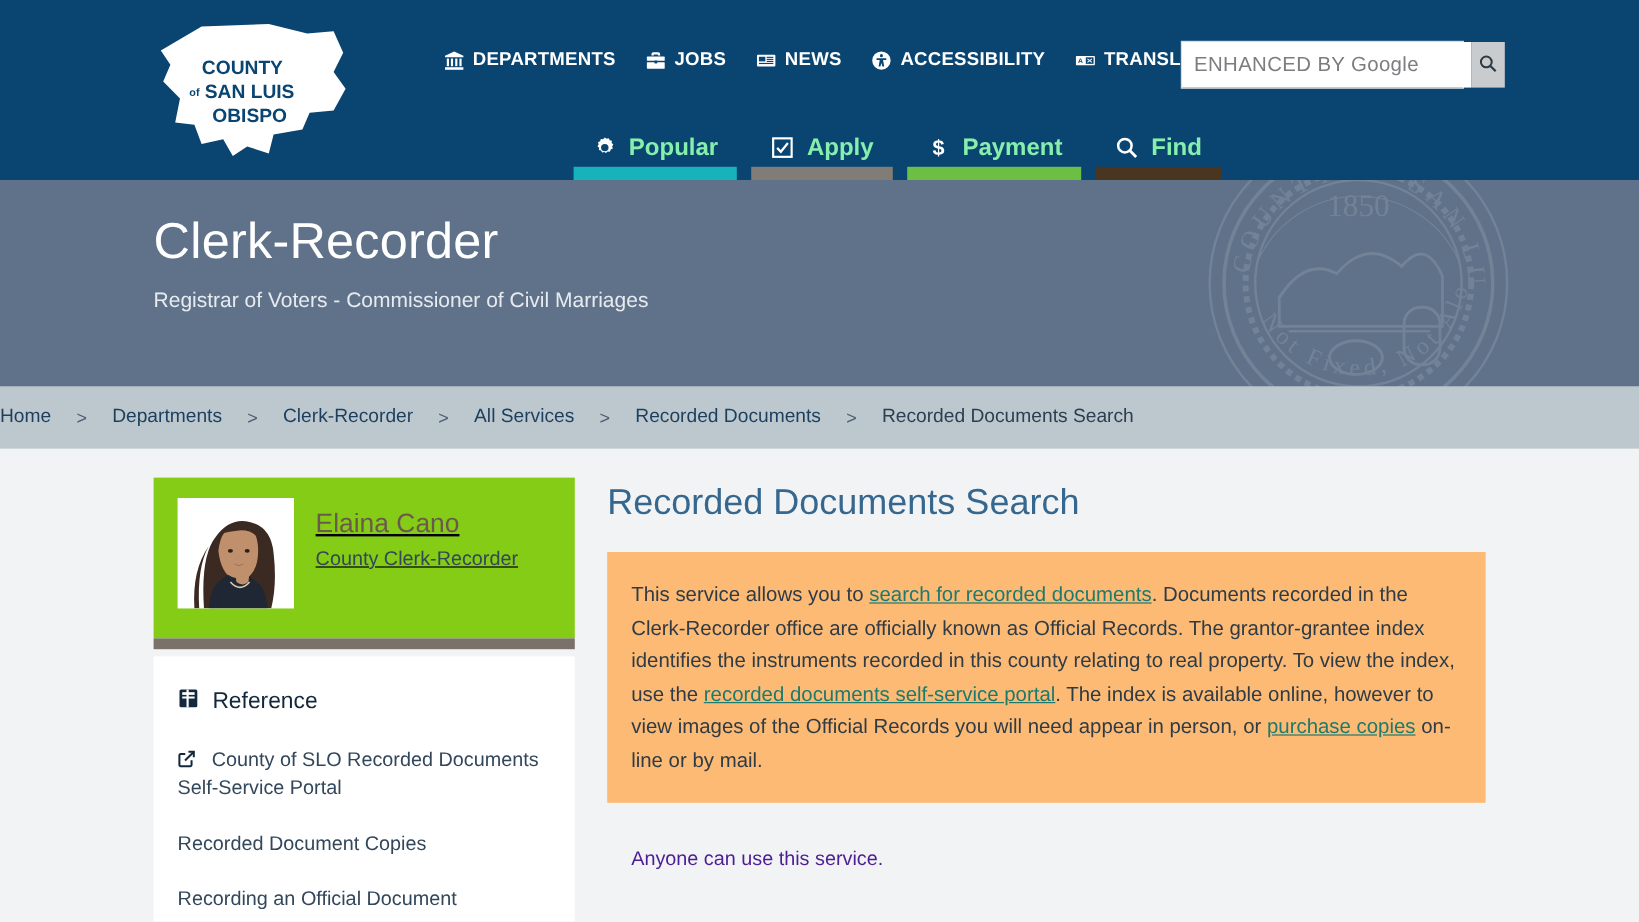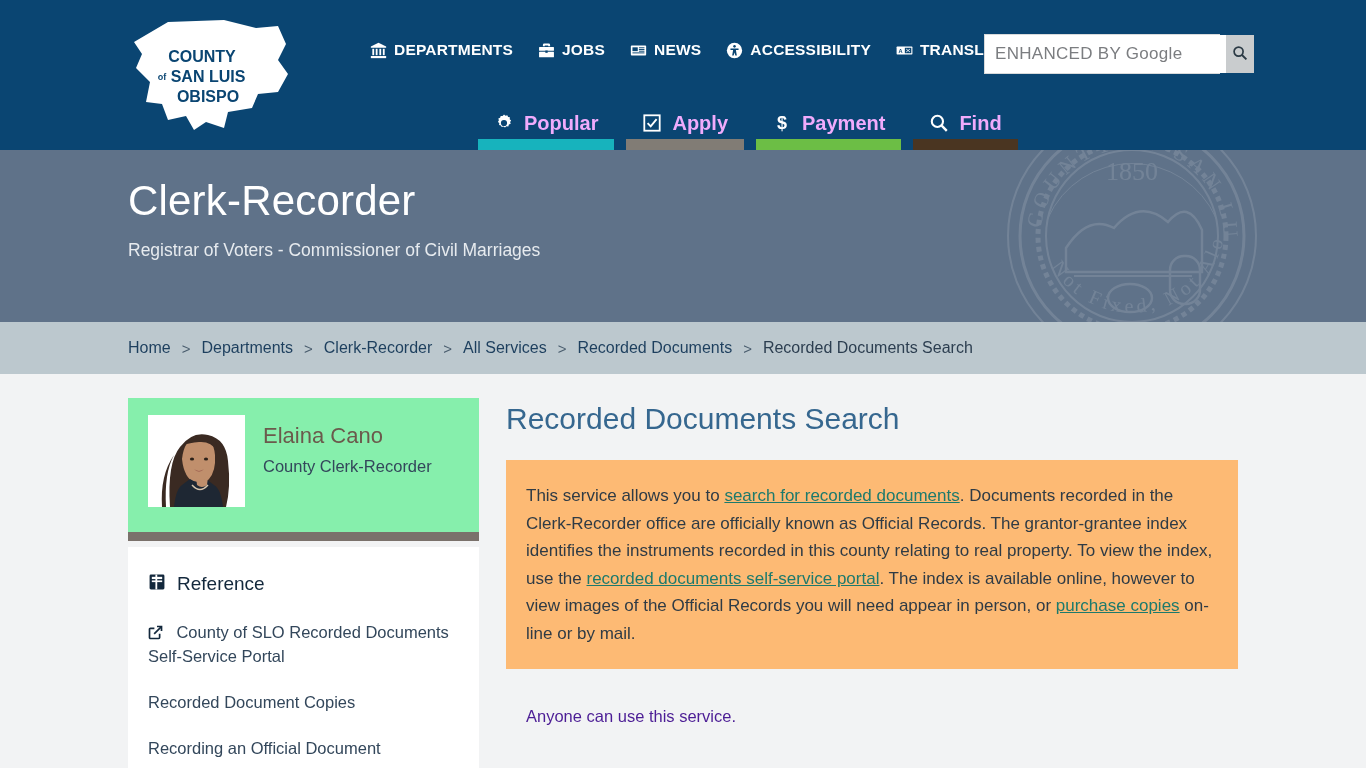--- a/index.html
+++ b/index.html
@@ -102,21 +102,21 @@
     align-items: flex-start;
   }
   .nav-tab {
     position: relative;
     display: flex;
     align-items: center;
     justify-content: center;
     gap: 10px;
     height: 54px;
     padding: 0 22px;
-    color: #f0abfc;
+    color: #86efac;
     font-size: 20px;
     font-weight: bold;
     text-decoration: none;
     cursor: pointer;
   }
   .nav-tab .nicon {
     display: inline-flex;
     align-items: center;
     justify-content: center;
     width: 20px; height: 20px;
@@ -161,25 +161,25 @@
   }
 
   
   .breadcrumb {
     height: 52px;
     background: #bcc8ce;
     display: flex;
     align-items: center;
   }
   .breadcrumb-inner {
-    padding-left: 128px;
     display: flex;
     align-items: center;
     flex-wrap: nowrap;
     white-space: nowrap;
+    gap: 10px;
   }
   .crumb {
     color: #1d3f5e;
     font-size: 16px;
     text-decoration: none;
     cursor: pointer;
   }
   .crumb.current { color: #2c3e50; cursor: default; }
   .crumb-sep {
     color: #4a5d6e;
@@ -192,26 +192,27 @@
     display: flex;
     padding: 24px 128px 0 128px;
     gap: 27px;
     background: #f2f3f4;
     height: 394px;
   }
 
   
   .sidebar { width: 351px; flex: 0 0 351px; }
   .profile-card {
-    background: #86efac;
+    background: #84cc16;
     padding: 17px 20px 22px 20px;
     display: flex;
     align-items: flex-start;
     gap: 18px;
     height: 134px;
+    text-decoration: underline;
   }
   .avatar {
     width: 97px; height: 92px;
     flex: 0 0 97px;
     background: #ffffff;
     overflow: hidden;
   }
   .avatar svg { display:block; width:97px; height:92px; }
   .profile-meta { padding-top: 8px; }
   .profile-name {

